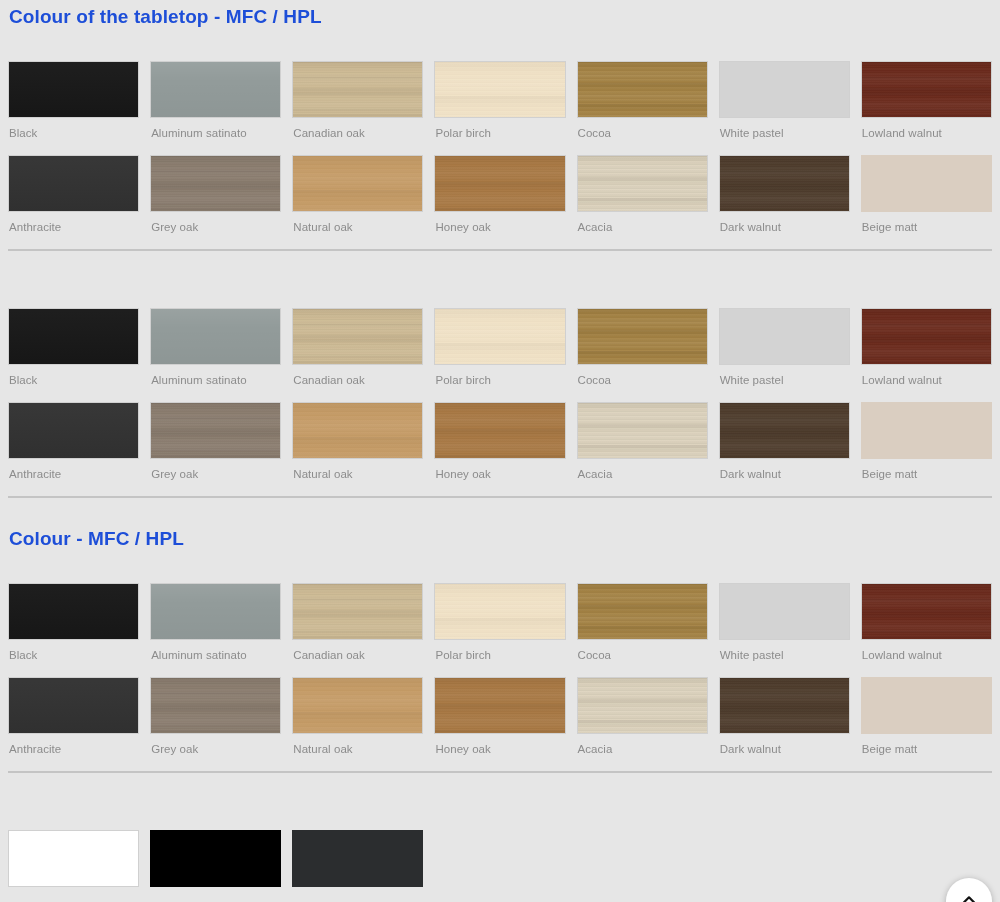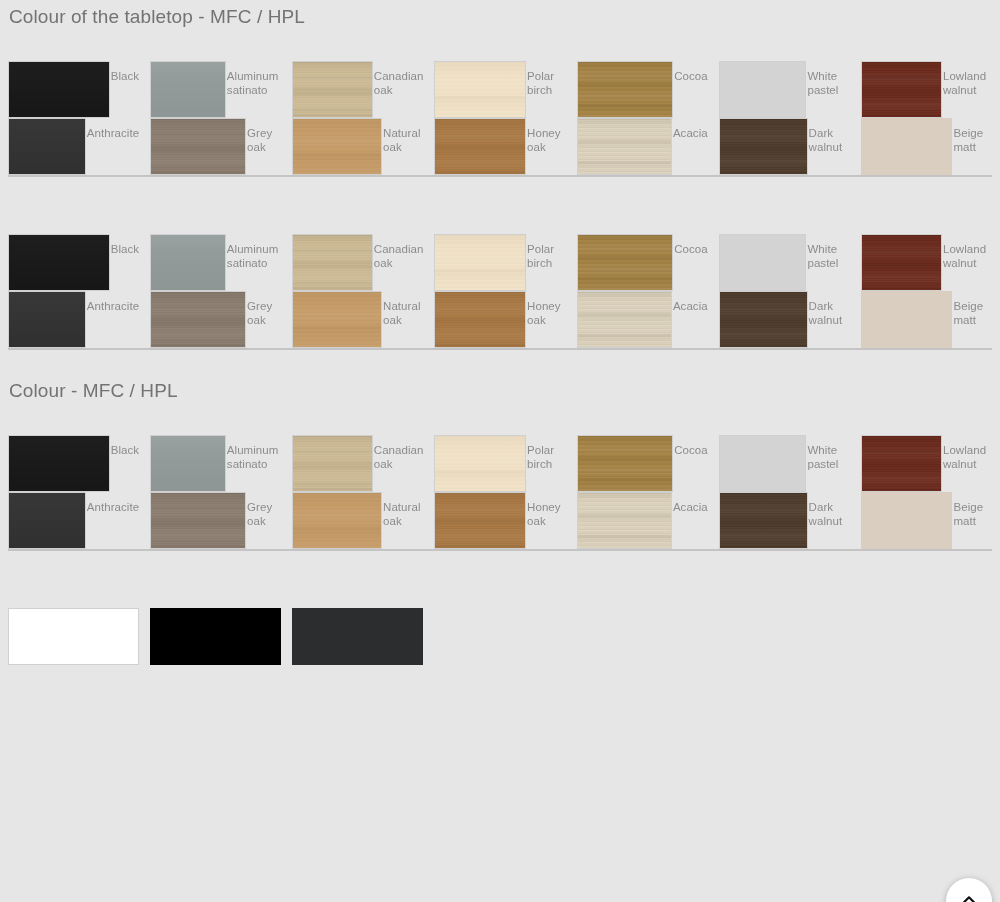--- a/index.html
+++ b/index.html
@@ -23,40 +23,40 @@
     box-sizing: border-box;
   }
 
   .section {
     padding: 0 8px;
     box-sizing: border-box;
   }
 
   .section-title {
     font-size: 19px;
-    font-weight: 400;
-    color: #737373;
+    font-weight: 700;
+    color: #1d4ed8;
     letter-spacing: 0.1px;
     margin: 0;
     padding: 0 0 0 1px;
     line-height: 1.2;
     font-family: "Liberation Sans", sans-serif;
   }
 
   
   .swatch-grid {
     display: grid;
     grid-template-columns: repeat(7, 1fr);
     column-gap: 11px;
     row-gap: 0px;
   }
 
   .swatch-cell {
     display: flex;
-    flex-direction: row;
+    flex-direction: column;
     align-items: stretch;
   }
 
   .swatch-chip {
     width: 100%;
     height: 57px;
     box-sizing: border-box;
     border: 1px solid #d0d0d0;
     background-color: #cccccc;
     background-repeat: repeat;

